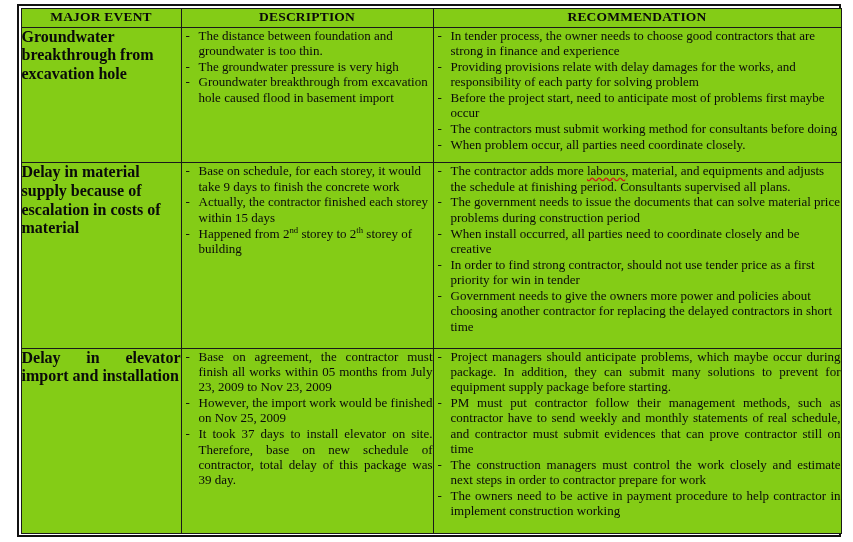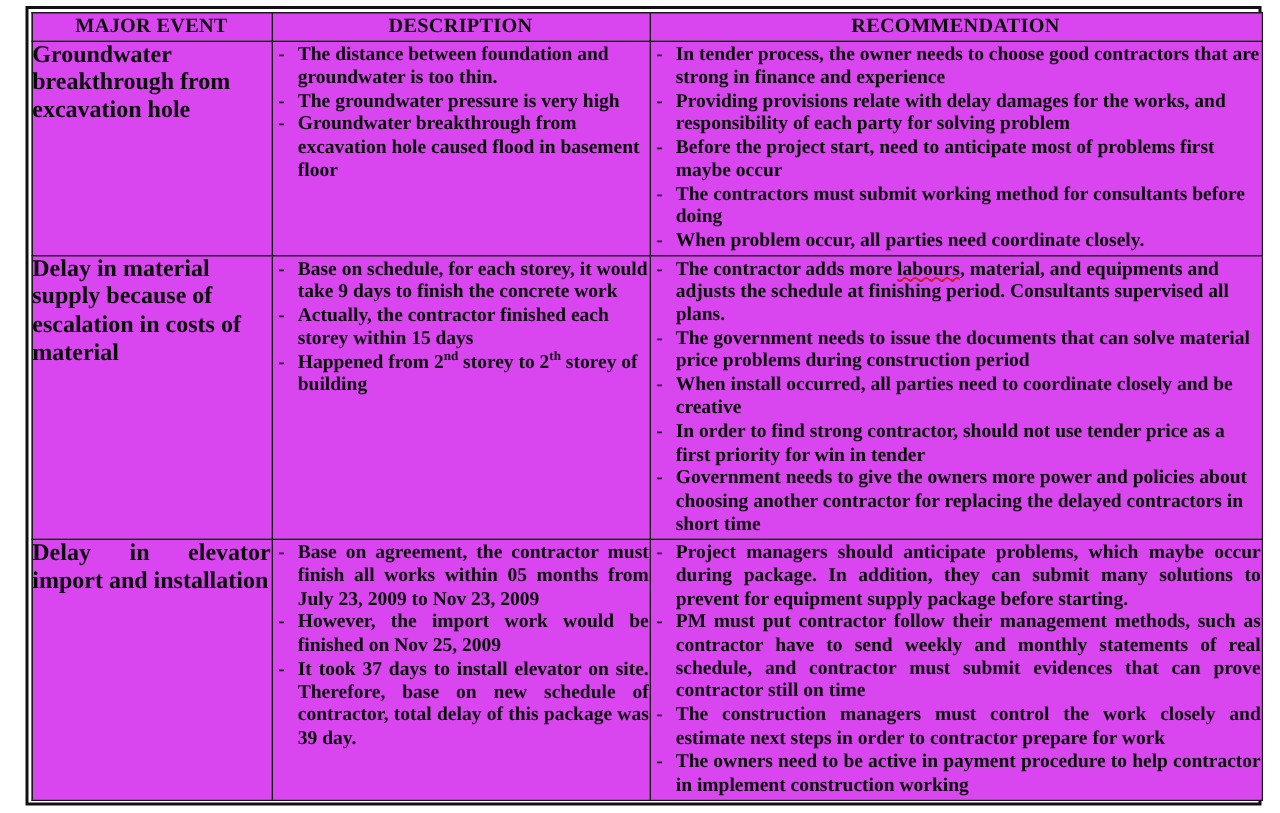--- a/index.html
+++ b/index.html
@@ -33,21 +33,21 @@
     border-collapse: collapse;
     table-layout: fixed;
     background: #fff;
   }
 
   table.event-table td,
   table.event-table th {
     border: 1px solid #1a1a1a;
     vertical-align: top;
     padding: 0;
-    background: #d946ef;
+    background: #84cc16;
   }
 
   
   col.c-event { width: 160px; }
   col.c-desc  { width: 252px; }
   col.c-rec   { width: 408px; }
 
   
   thead th {
     text-align: center;
@@ -69,21 +69,20 @@
   }
   td.event-cell.justify-cell .event-text {
     text-align: justify;
     text-align-last: left;
   }
 
   td.list-cell {
     font-size: 13px;
     line-height: 1.18;
     padding: 3px 5px 6px 4px;
-    font-weight: bold;
   }
 
   ul.dash-list {
     list-style: none;
     margin: 0;
     padding: 0;
   }
   ul.dash-list > li {
     position: relative;
     padding-left: 17px;
@@ -134,21 +133,21 @@
     <tbody>
 
       <tr>
         <td class="event-cell">
           <div class="event-text">Groundwater breakthrough from excavation hole</div>
         </td>
         <td class="list-cell">
           <ul class="dash-list">
             <li>The distance between foundation and groundwater is too thin.</li>
             <li>The groundwater pressure is very high</li>
-            <li>Groundwater breakthrough from excavation hole caused flood in basement floor</li>
+            <li>Groundwater breakthrough from excavation hole caused flood in basement import</li>
           </ul>
         </td>
         <td class="list-cell">
           <ul class="dash-list">
             <li>In tender process, the owner needs to choose good contractors that are strong in finance and experience</li>
             <li>Providing provisions relate with delay damages for the works, and responsibility of each party for solving problem</li>
             <li>Before the project start, need to anticipate most of problems first maybe occur</li>
             <li>The contractors must submit working method for consultants before doing</li>
             <li>When problem occur, all parties need coordinate closely.</li>
           </ul>

